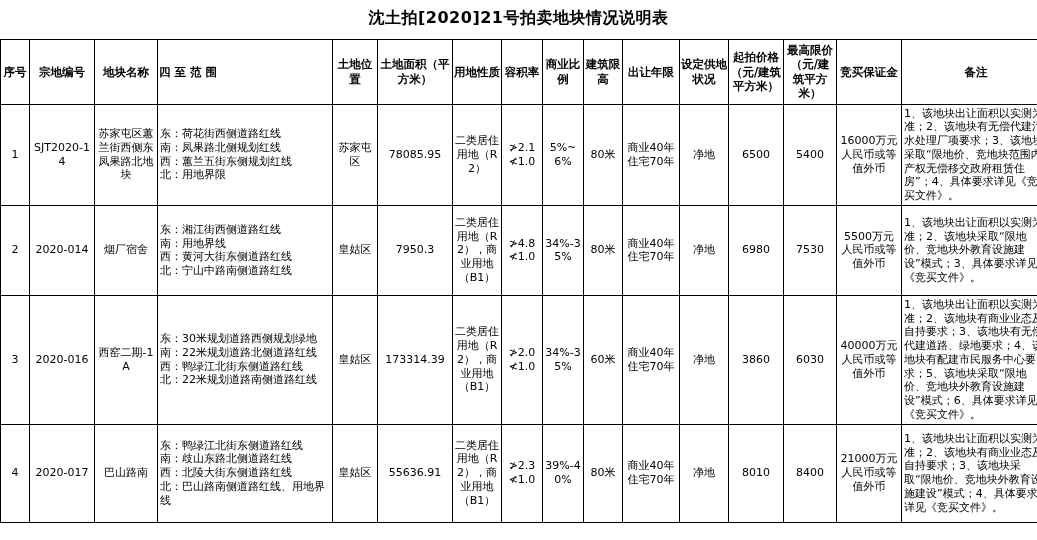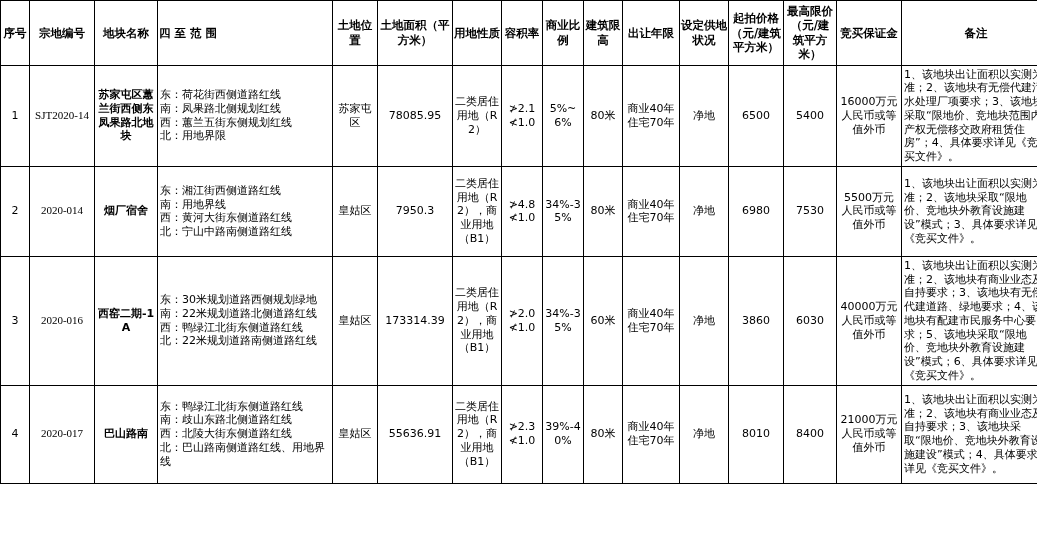--- a/index.html
+++ b/index.html
@@ -43,22 +43,22 @@
     vertical-align: middle;
     word-break: break-all;
   }
   table.land-table th {
     font-weight: bold;
     font-size: 11.5px;
     padding: 3px 1px;
   }
   
   .c-seq      { width: 26px; }
-  .c-code     { width: 62px; font-family: Liberation Serif, serif; }
-  .c-name     { width: 60px; font-weight: bold; }
+  .c-code     { width: 62px; }
+  .c-name     { width: 60px; }
   .c-range    { width: 172px; text-align: left !important; }
   .c-pos      { width: 42px; }
   .c-area     { width: 72px; }
   .c-use      { width: 46px; }
   .c-far      { width: 38px; }
   .c-ratio    { width: 38px; }
   .c-height   { width: 36px; }
   .c-years    { width: 54px; }
   .c-supply   { width: 46px; }
   .c-start    { width: 52px; margin-left: 10px; }
@@ -88,20 +88,21 @@
   .row-h1 { height: 100px; }
   .row-h2 { height: 90px; }
   .row-h3 { height: 118px; }
   .row-h4 { height: 98px; }
 </style>
 </head>
 <body>
 
 <div class="page">
 
+  <div class="doc-title">沈土拍[2020]21号拍卖地块情况说明表</div>
 
   <table class="land-table">
     <thead>
       <tr>
         <th class="c-seq hdr-vert">序号</th>
         <th class="c-code">宗地编号</th>
         <th class="c-name">地块名称</th>
         <th class="c-range" style="text-align:right;">四 至 范 围</th>
         <th class="c-pos">土地位置</th>
         <th class="c-area">土地面积（平方米）</th>

